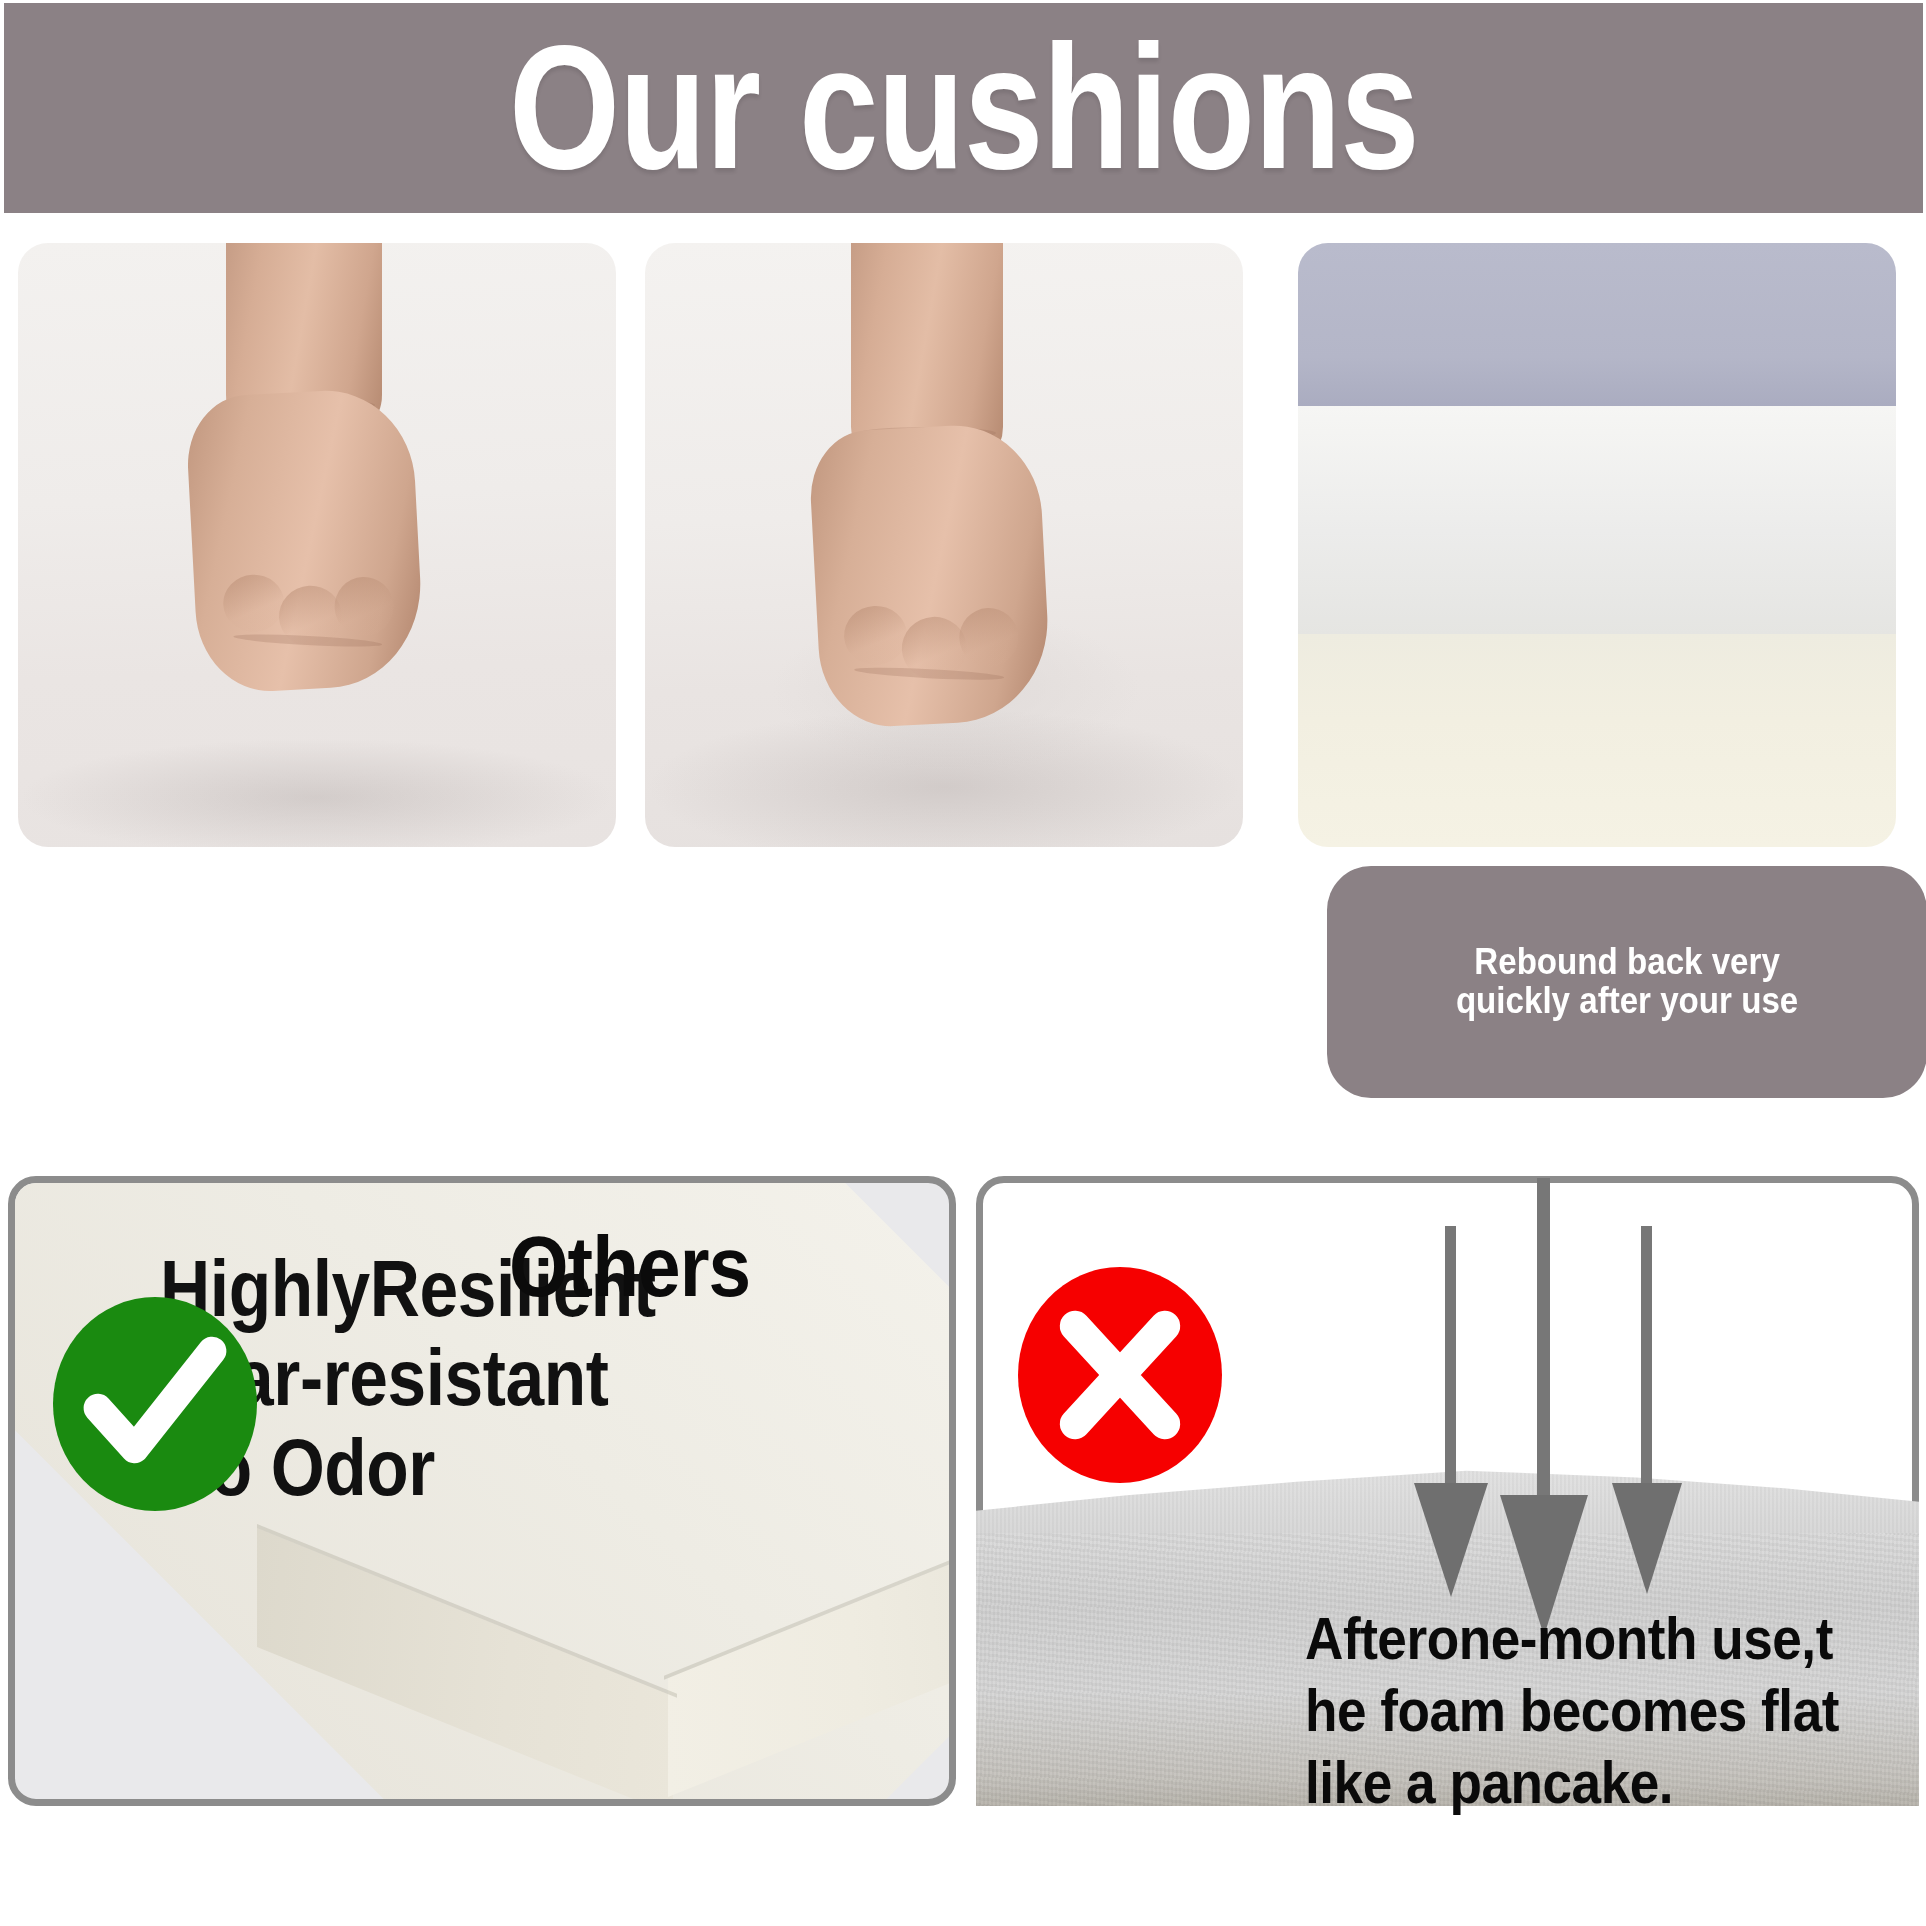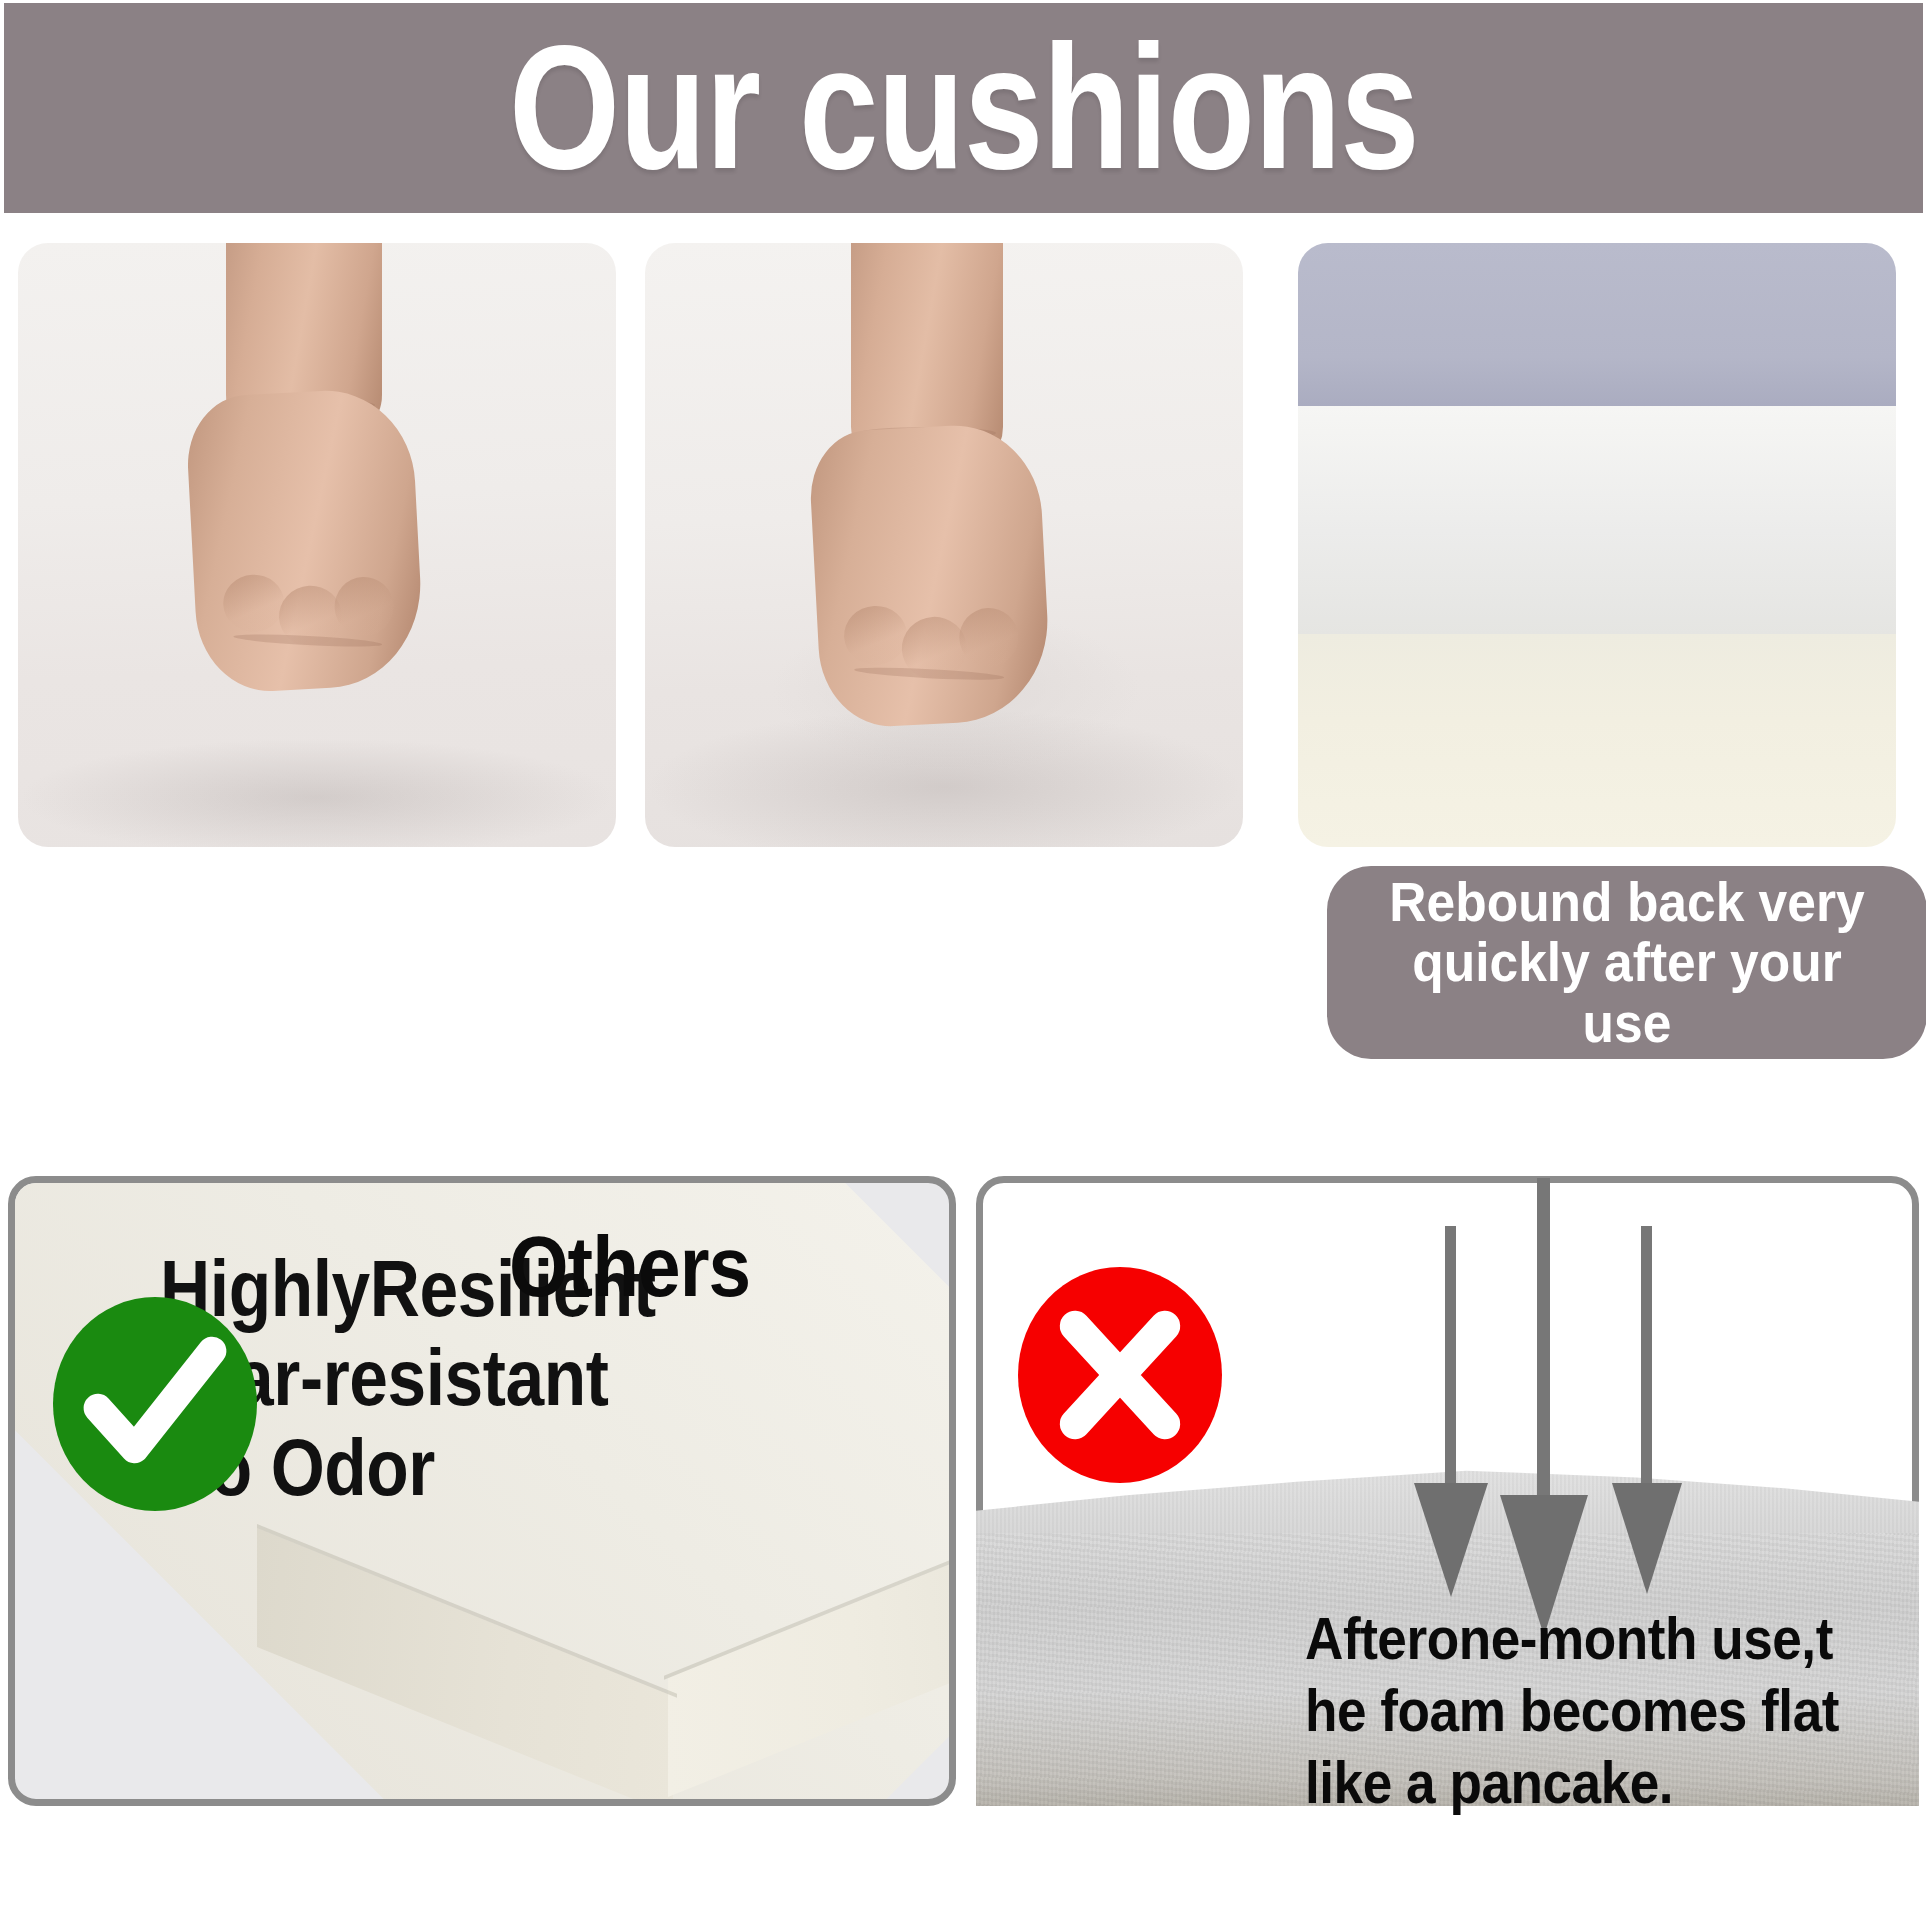--- a/index.html
+++ b/index.html
@@ -100,21 +100,21 @@
     background: #8b8185;
     color: #ffffff;
     display: flex; align-items: center; justify-content: center;
     text-align: center;
     font-weight: bold;
     letter-spacing: 0px;
   }
   .pill-text { transform: scaleX(0.92); transform-origin: center; line-height: 1.08; }
   .pill-1 { left: 42px;   top: 919px; width: 447px; height: 99px; border-radius: 50px; font-size: 57px; }
   .pill-2 { left: 550px;  top: 919px; width: 447px; height: 99px; border-radius: 50px; font-size: 57px; }
-  .pill-3 { left: 1327px; top: 866px; width: 600px; height: 193px; border-radius: 44px; font-size: 56px; padding: 0 24px; }
+  .pill-3 { left: 1327px; top: 866px; width: 600px; height: 232px; border-radius: 44px; font-size: 36px; padding: 0 24px; }
 
   
   .cmp {
     position: absolute; top: 1176px; height: 630px;
     border: 7px solid #8c8c8c;
     border-radius: 28px;
     overflow: hidden;
   }
   .cmp-left  { left: 8px;   width: 948px; background: #e9e9eb; }
   .cmp-right { left: 976px; width: 943px; background: #ffffff; }

